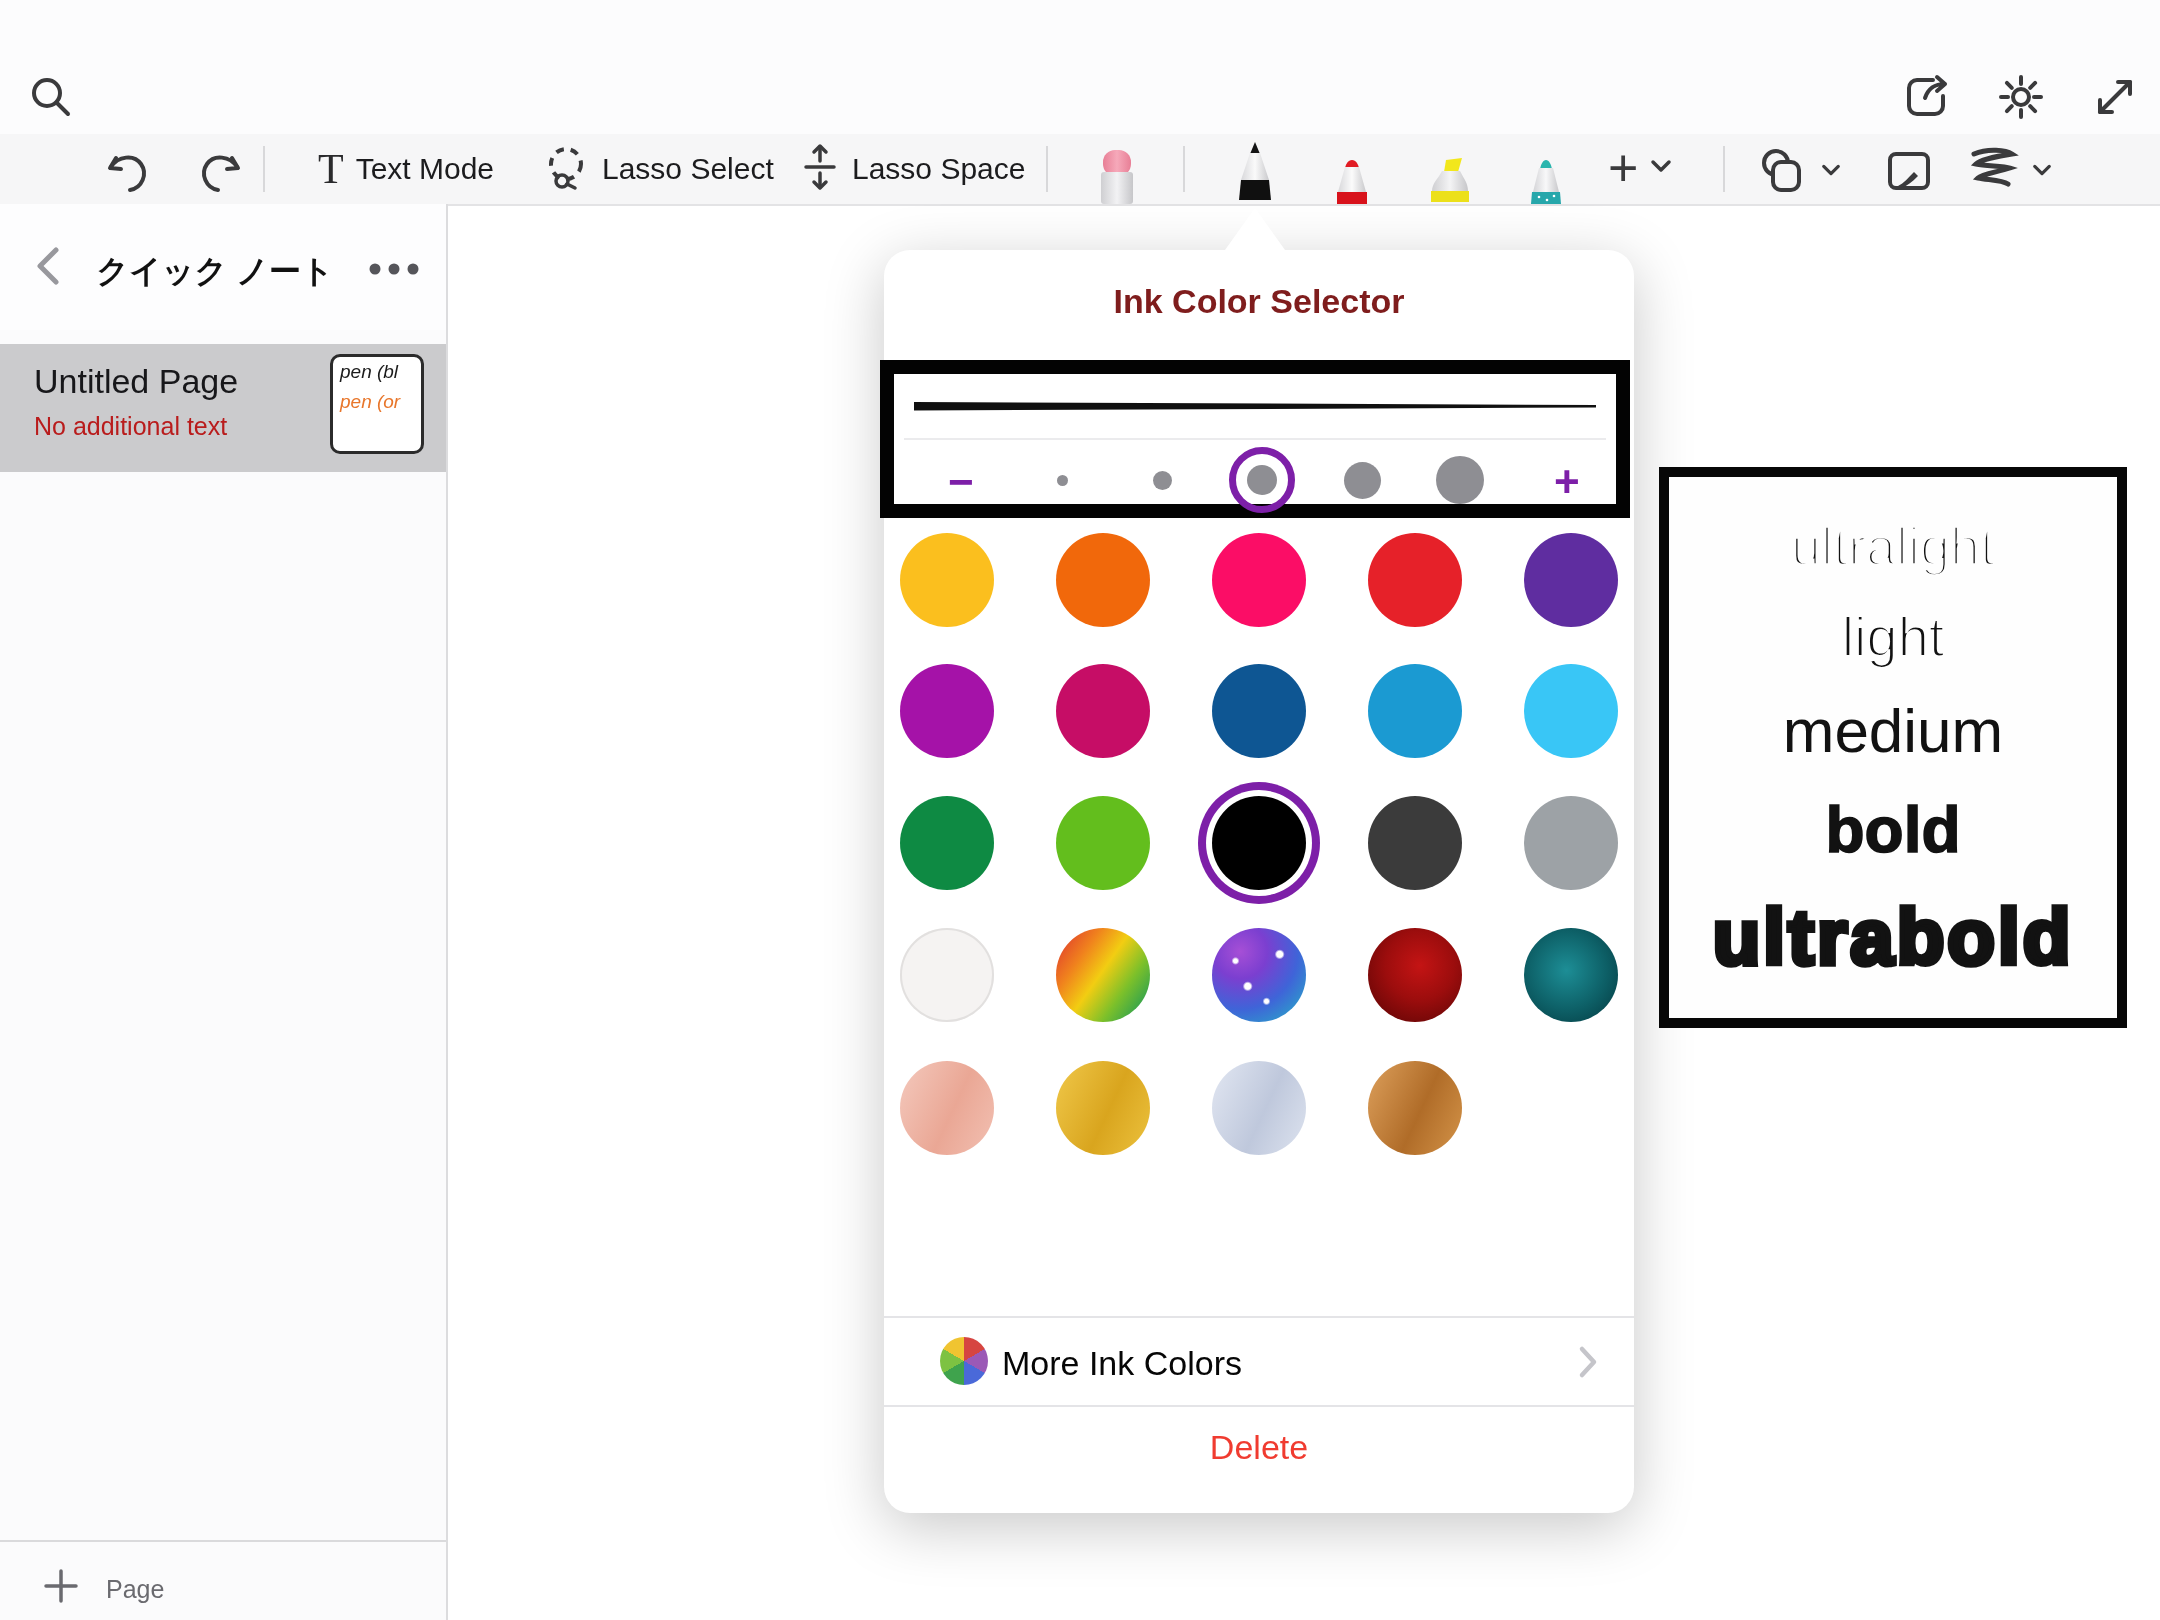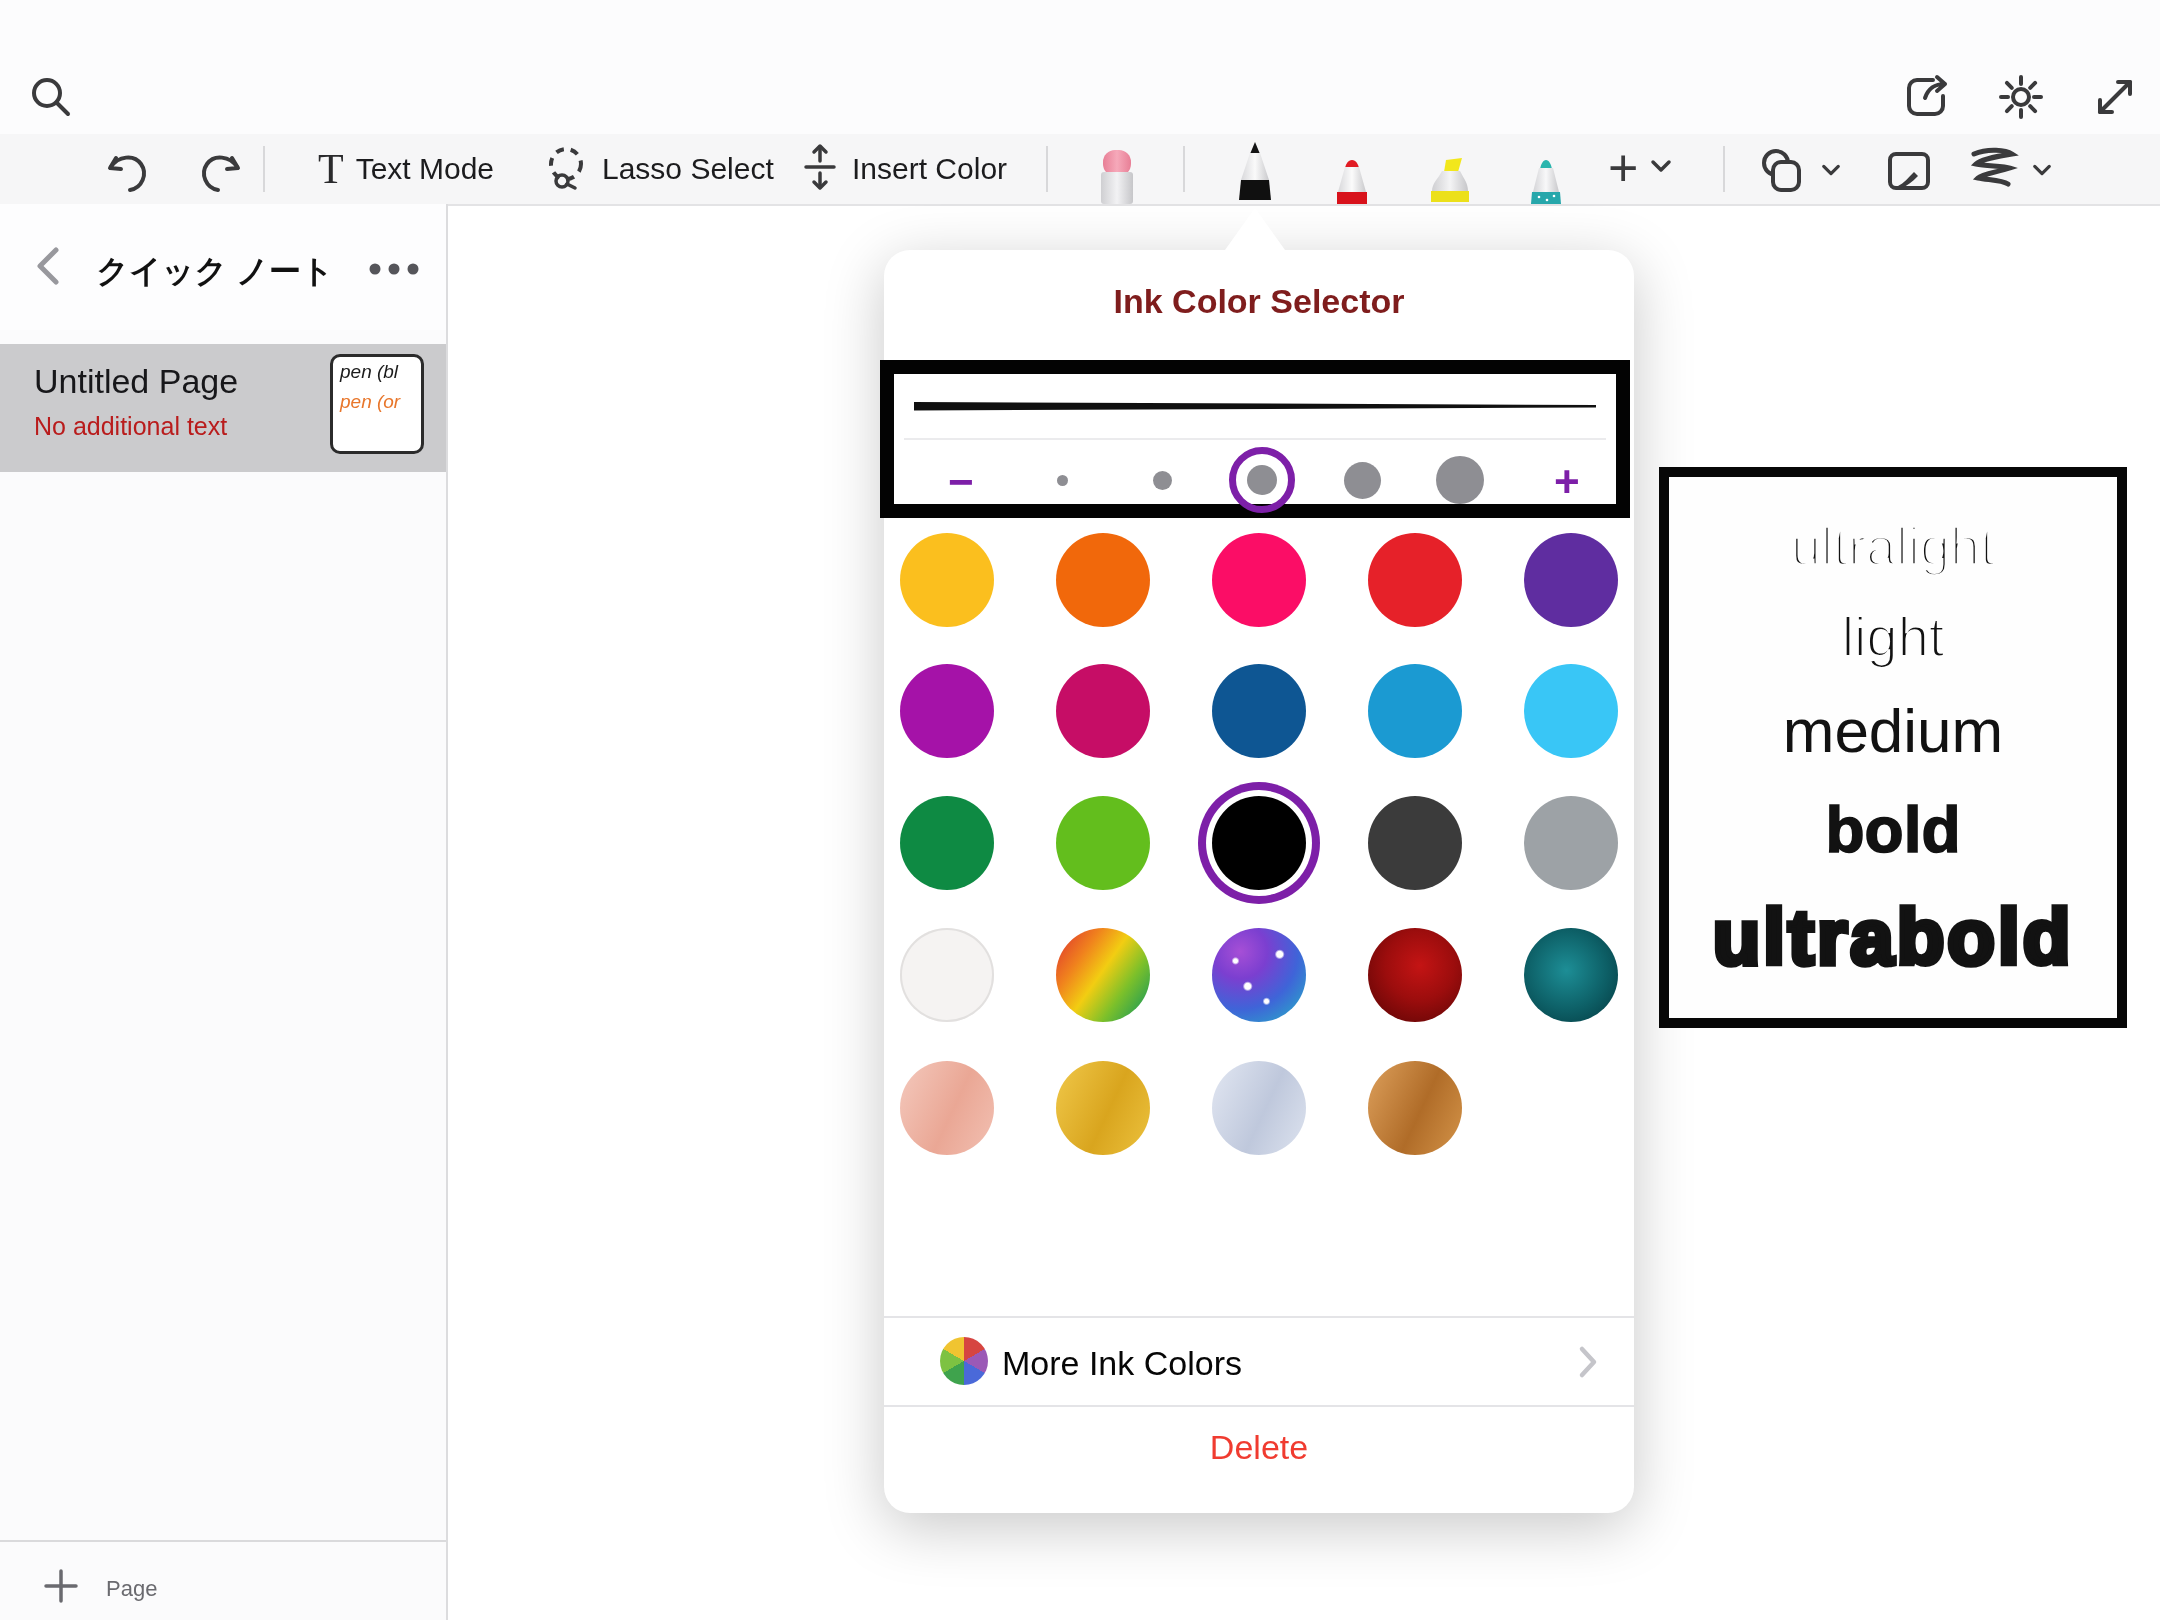--- a/index.html
+++ b/index.html
@@ -25,21 +25,21 @@
   #sb-header{position:absolute;left:0;top:0;width:100%;height:126px;background:#fdfdfe;}
   #sb-title{position:absolute;left:90px;top:46px;width:250px;text-align:center;font-size:32px;font-weight:600;color:#111;}
   #page-row{position:absolute;left:0;top:140px;width:100%;height:128px;background:#cbcbcd;}
   #page-row-title{position:absolute;left:34px;top:18px;font-size:34px;font-weight:500;color:#17171a;}
   #page-row-sub{position:absolute;left:34px;top:68px;font-size:25px;color:#b91c1c;}
   #page-thumb{position:absolute;left:330px;top:10px;width:88px;height:94px;background:#fff;
               border:3px solid #2b2b2b;border-radius:10px;overflow:hidden;}
   .thumb-line{font-size:19px;line-height:30px;padding-left:7px;white-space:nowrap;font-style:italic;}
   #add-page{position:absolute;left:0;top:1336px;width:100%;height:80px;border-top:2px solid #dadadc;
             display:flex;align-items:center;gap:28px;padding-left:44px;box-sizing:border-box;color:#6a6a6f;}
-  #add-page span{font-size:22px;margin-top:16px;}
+  #add-page span{font-size:25px;margin-top:16px;}
   
   #popup{left:884px;top:250px;width:750px;height:1263px;background:#ffffff;border-radius:26px;
          box-shadow:0 14px 60px rgba(0,0,0,.22);}
   #popup-pointer{left:1225px;top:208px;width:0;height:0;border-left:30px solid transparent;
                  border-right:30px solid transparent;border-bottom:42px solid #ffffff;}
   #popup-title{position:absolute;left:0;top:32px;width:100%;text-align:center;font-size:34px;font-weight:700;color:#7f1d1d;}
   #thickness-box{left:880px;top:360px;width:750px;height:158px;background:#ffffff;border:14px solid #030303;box-sizing:border-box;z-index:12;}
   #stroke-preview{position:absolute;left:12px;top:12px;}
   #thick-div{position:absolute;left:10px;top:64px;width:702px;height:2px;background:#ebebed;}
   .size-dot{position:absolute;border-radius:50%;background:#8e8e93;}
@@ -142,21 +142,21 @@
     <div class="abs tool" style="left:800px;top:12px;height:46px;">
       <span><svg width="40" height="48" viewBox="0 0 40 48">
             <g stroke="#3a3a3c" stroke-width="3.5" stroke-linecap="round" stroke-linejoin="round" fill="none">
               <line x1="20" y1="4" x2="20" y2="18"></line>
               <path d="M14 9 L20 3 L26 9"></path>
               <line x1="6" y1="24" x2="34" y2="24"></line>
               <line x1="20" y1="30" x2="20" y2="44"></line>
               <path d="M14 39 L20 45 L26 39"></path>
             </g>
           </svg></span>
-      <span class="tb-label">Insert Color</span>
+      <span class="tb-label">Lasso Space</span>
     </div>
 
     <div class="abs v-div" style="left:1046px;top:12px;height:46px;"></div>
 
     <div class="abs pen" style="left:1089px;top:14px;">
       <svg width="56" height="56" viewBox="0 0 56 56">
           <defs>
             <linearGradient id="erbody" x1="0" x2="1">
               <stop offset="0" stop-color="#cfcfd2"></stop>
               <stop offset=".5" stop-color="#f2f2f4"></stop>

